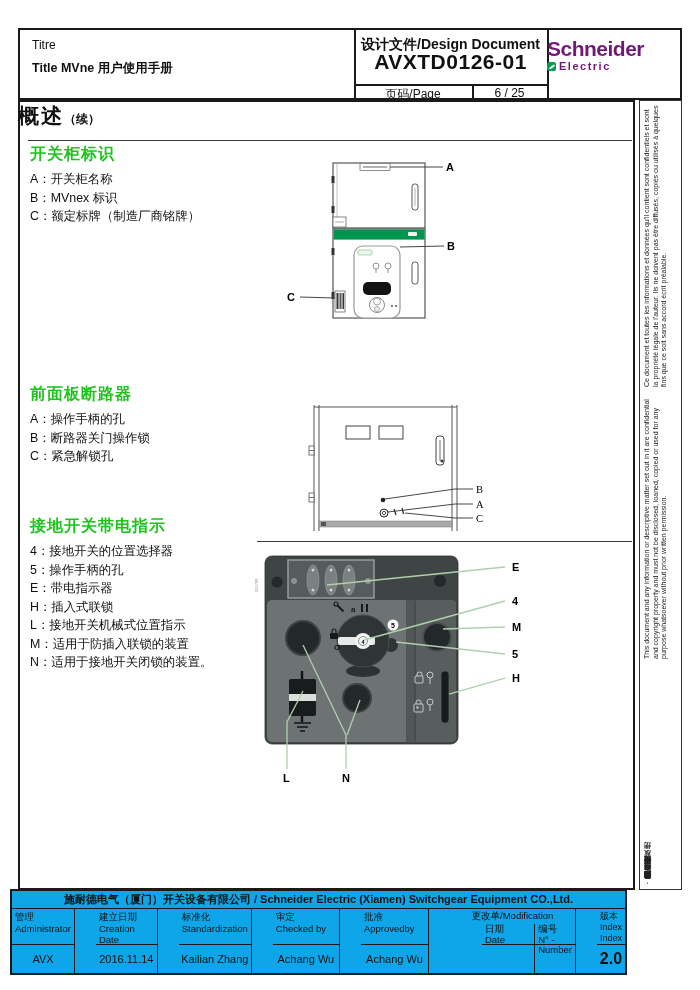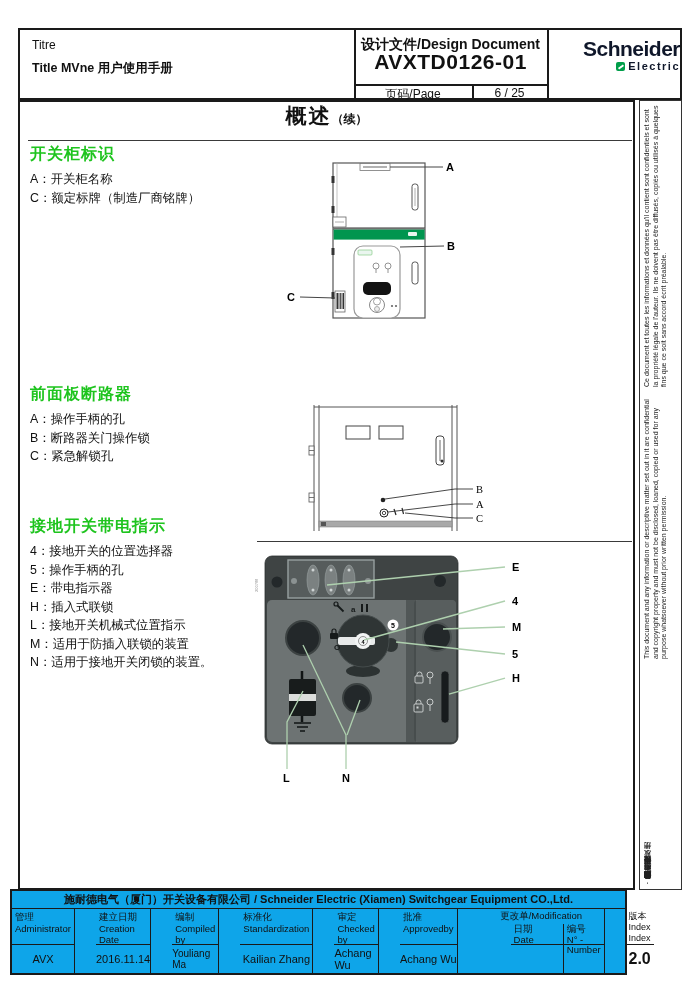--- a/index.html
+++ b/index.html
@@ -8,29 +8,29 @@
   .box{position:absolute;border:2px solid #1a1a1a;box-sizing:border-box;background:#fff;}
 
   
   .hline{position:absolute;background:#1a1a1a;}
   .h-titre{position:absolute;left:12px;top:8px;font-size:12px;}
   .h-title{position:absolute;left:12px;top:30px;font-size:12.5px;font-weight:bold;}
   .h-doclabel{position:absolute;left:334px;top:6px;width:193px;text-align:center;font-size:14px;font-weight:bold;}
   .h-docnum{position:absolute;left:334px;top:20px;width:193px;text-align:center;font-size:21px;font-weight:bold;letter-spacing:.5px;}
   .h-pagelabel{position:absolute;left:334px;top:56px;width:118px;text-align:center;font-size:12px;}
   .h-pageval{position:absolute;left:452px;top:56px;width:75px;text-align:center;font-size:12px;}
-  .logo{position:absolute;left:527px;top:8px;width:133px;text-align:right;color:#0f172a;}
+  .logo{position:absolute;left:527px;top:8px;width:133px;text-align:left;color:#701a75;}
   .logo .brand{font-size:21px;font-weight:800;letter-spacing:-.5px;line-height:22px;}
   .logo .sub{font-size:11px;font-weight:bold;letter-spacing:1.5px;line-height:13px;}
   .glyph{display:inline-block;width:9px;height:9px;background:#009E4A;border-radius:2px;
          position:relative;vertical-align:-1px;margin-right:3px;}
   .glyph::after{content:"";position:absolute;left:1.5px;top:3.5px;width:6px;height:2px;background:#fff;transform:rotate(-35deg);}
 
   
-  .ptitle{position:absolute;left:18px;top:102px;width:617px;text-align:center;}
+  .ptitle{position:absolute;left:18px;top:102px;width:617px;text-align:left;}
   .ptitle .t1{font-size:21px;font-weight:bold;letter-spacing:2px;}
   .ptitle .t2{font-size:12px;font-weight:bold;}
   .rule{position:absolute;height:1px;background:#3a3a3a;}
 
   
   .sec{position:absolute;left:30px;}
   .sec h3{margin:0 0 5px 0;font-size:16px;font-weight:bold;color:#1ec41e;letter-spacing:1px;}
   .sec .it{font-size:12.4px;line-height:18.5px;white-space:nowrap;}
   svg{position:absolute;overflow:visible;}
   svg text{font-family:"Liberation Sans",sans-serif;}
@@ -92,20 +92,21 @@
 
   <div class="ptitle">
     <span class="t1">概述</span><span class="t2">（续）</span>
   </div>
   <div class="rule" style="left:28px;top:140px;width:604px;"></div>
   <div class="rule" style="left:257px;top:541px;width:375px;"></div>
 
   <div class="sec" style="top:144px;">
     <h3>开关柜标识</h3>
     <div class="it">A：开关柜名称</div>
+    <div class="it">B：MVnex 标识</div>
     <div class="it">C：额定标牌（制造厂商铭牌）</div>
   </div>
 
   <div class="sec" style="top:384px;">
     <h3>前面板断路器</h3>
     <div class="it">A：操作手柄的孔</div>
     <div class="it">B：断路器关门操作锁</div>
     <div class="it">C：紧急解锁孔</div>
   </div>
 
@@ -310,27 +311,20 @@
           </div>
         <div class="fval">AVX</div>
       </div>
       <div class="fcol" style="width:69px;">
         <div class="flab">
             <div>建立日期</div>
             <div>Creation Date</div>
           </div>
         <div class="fval">2016.11.14</div>
       </div>
-      <div class="fcol" style="width:71px;">
-        <div class="flab">
-            <div>编制</div>
-            <div>Compiled by</div>
-          </div>
-        <div class="fval" style="font-size:10px;">Youliang Ma</div>
-      </div>
       <div class="fcol" style="width:75px;">
         <div class="flab">
             <div>标准化</div>
             <div>Standardization</div>
           </div>
         <div class="fval">Kailian Zhang</div>
       </div>
       <div class="fcol" style="width:75px;">
         <div class="flab">
             <div>审定</div>

